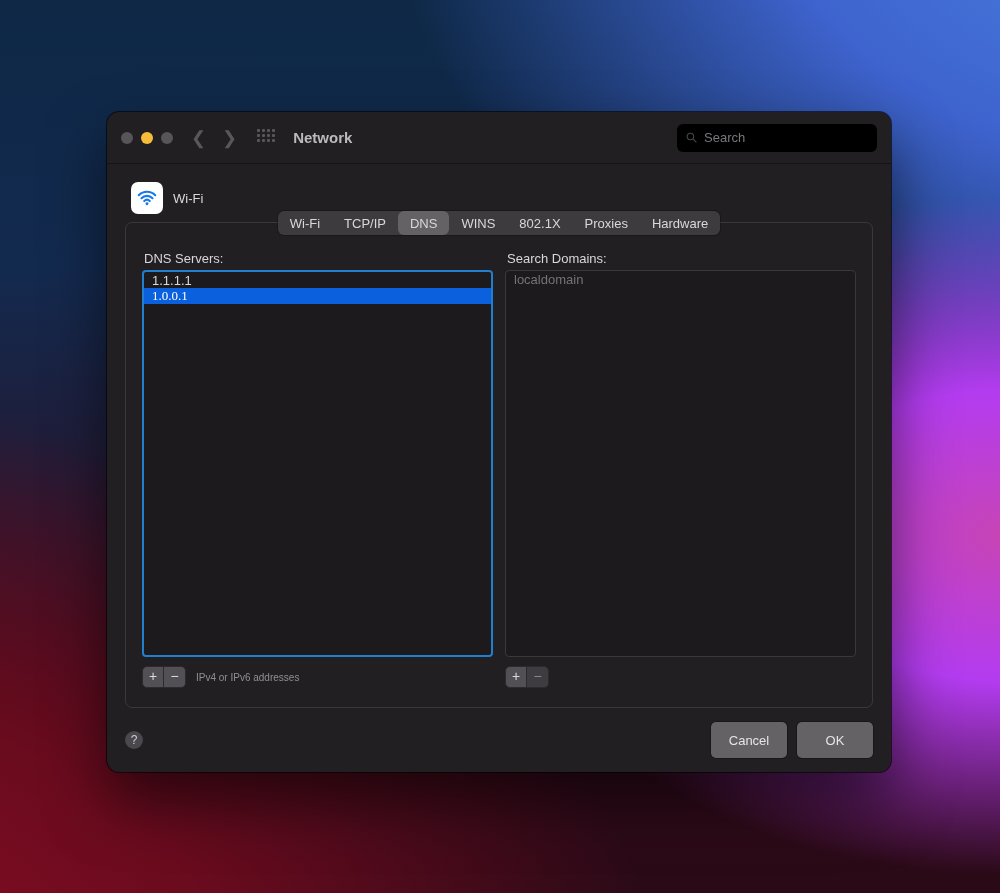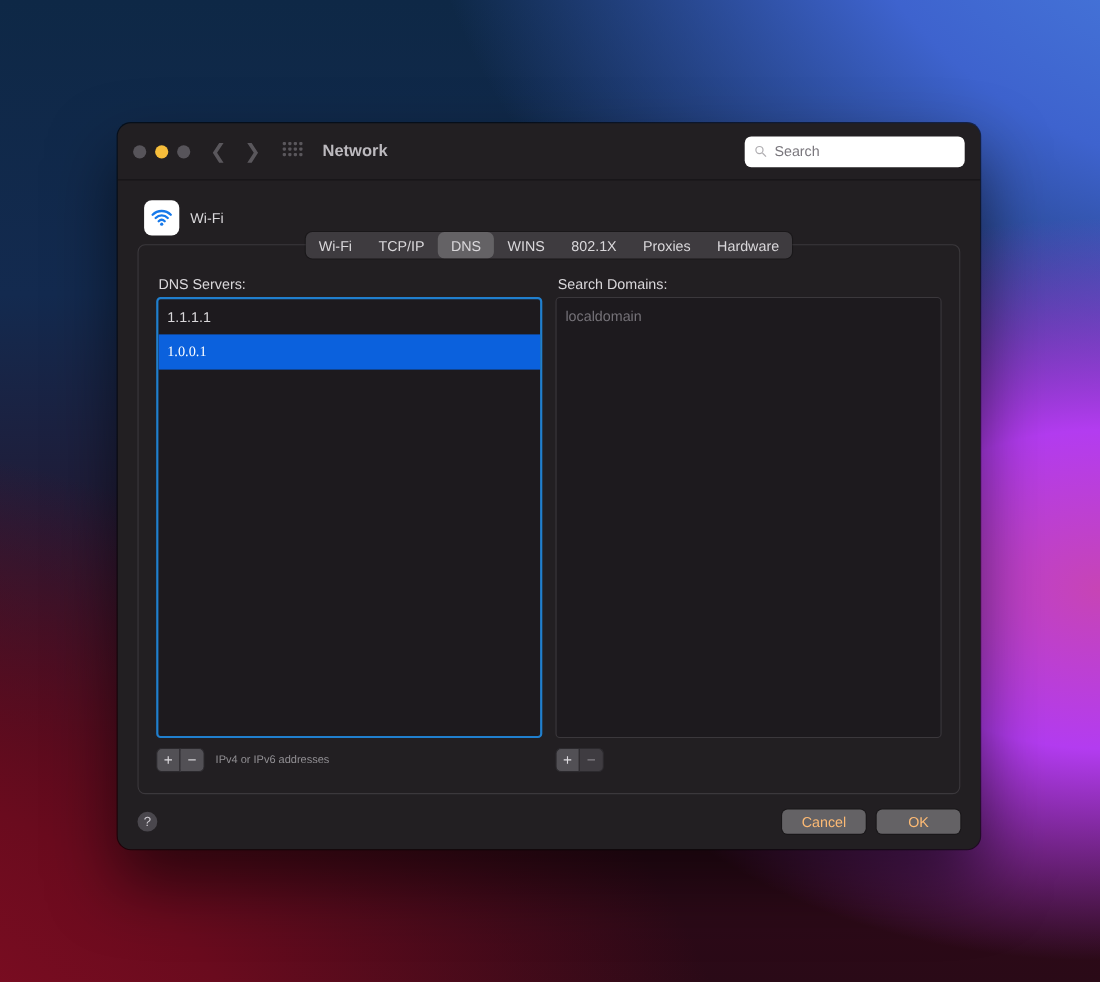--- a/index.html
+++ b/index.html
@@ -44,21 +44,21 @@
   .dot.red{background:#57545a;}
   .dot.yellow{background:#f6bd3b;}
   .dot.green{background:#57545a;}
   .nav-arrow{color:#5a575c;padding:0 4px;font-size:18px;line-height:1;}
   .grid-icon{width:18px;height:18px;display:grid;grid-template-columns:repeat(4,3px);grid-template-rows:repeat(3,3px);gap:2px;margin:0 4px 0 8px;}
   .grid-icon span{background:#5a575c;border-radius:1px;}
   .title{color:#bdbabf;font-size:15px;font-weight:600;margin-left:6px;}
   .spacer{flex:1;}
   .search{
     display:flex;align-items:center;gap:6px;width:200px;height:28px;
-    background:#ffffff;border-radius:6px;padding:0 8px;color:#7a777d;font-size:13px;
+    background:#000000;border-radius:6px;padding:0 8px;color:#7a777d;font-size:13px;
   }
   .search svg{width:13px;height:13px;opacity:.6;}
 
   .content{flex:1;display:flex;flex-direction:column;padding:18px 18px 14px;}
   .hrow{display:flex;align-items:center;gap:10px;margin-bottom:8px;margin-left:6px;}
   .hicon{width:32px;height:32px;border-radius:7px;background:#fff;display:flex;align-items:center;justify-content:center;}
   .hlabel{font-size:13px;color:var(--text);}
 
   .panel{
     flex:1;background:transparent;border:1px solid var(--inner-border);border-radius:7px;
@@ -75,39 +75,39 @@
   .tab.active{background:var(--tab-active);border-radius:6px;}
 
   .cols{flex:1;display:flex;gap:12px;}
   .col{flex:1;display:flex;flex-direction:column;}
   .col-label{font-size:13px;color:var(--text);margin:4px 0 4px 2px;}
   .listbox{
     flex:1;background:var(--listbg);border:1px solid var(--inner-border);border-radius:4px;
     font-size:13px;color:var(--text);overflow:hidden;
   }
   .listbox.focus{border:2px solid var(--focus);}
-  .row{padding:2px 8px;height:32px;display:flex;align-items:center;}
+  .row{padding:2px 8px;height:16px;display:flex;align-items:center;}
   .row.sel{background:var(--sel);color:#fff;font-family:Liberation Serif, serif;}
   .row.dim{color:var(--dim);}
   .below{display:flex;align-items:center;gap:10px;height:28px;margin-top:6px;}
   .pm{display:flex;}
   .pm button{
     width:22px;height:22px;background:#525055;border:1px solid #2c2a2e;color:#dcdade;
     font-size:14px;line-height:1;display:flex;align-items:center;justify-content:center;padding:0 0 2px;
   }
   .pm button:first-child{border-radius:5px 0 0 5px;}
   .pm button:last-child{border-radius:0 5px 5px 0;border-left:none;}
   .pm button:disabled{color:#8b888e;background:#3f3c41;}
   .hint{font-size:10px;color:var(--muted);}
 
   .footer{display:flex;align-items:center;gap:10px;margin-top:14px;}
   .help{width:18px;height:18px;border-radius:50%;background:#4a474d;color:#cfccd2;font-size:12px;display:flex;align-items:center;justify-content:center;}
   .footer .spacer{flex:1;}
   .btn{
-    height:22px;min-width:76px;padding:0 14px;background:var(--btn-bg);color:#fdba74;
+    height:36px;min-width:76px;padding:0 14px;background:var(--btn-bg);color:#e5e5e5;
     border:none;border-radius:5px;font-size:13px;box-shadow:0 0 0 1px rgba(0,0,0,.25);cursor:default;
   }
 </style>
 </head>
 <body>
 
 <div class="win">
   <div class="toolbar">
     <div class="traffic">
       <div class="dot red"></div>

